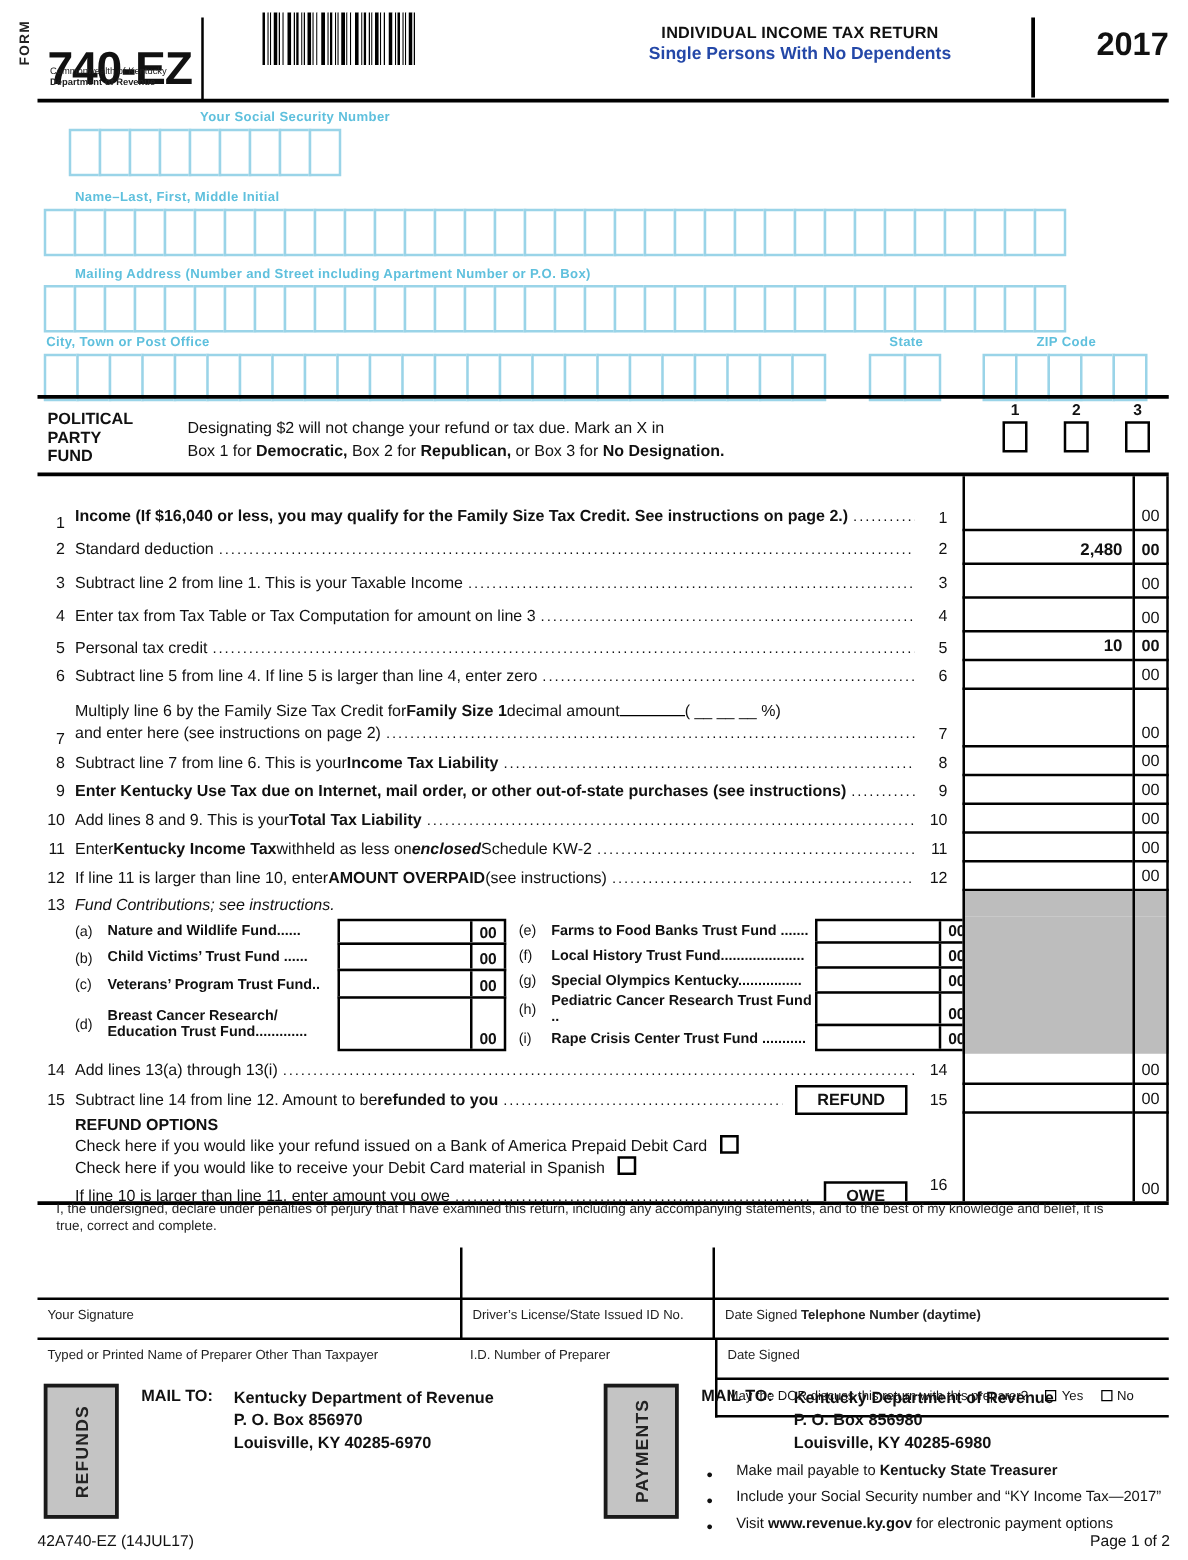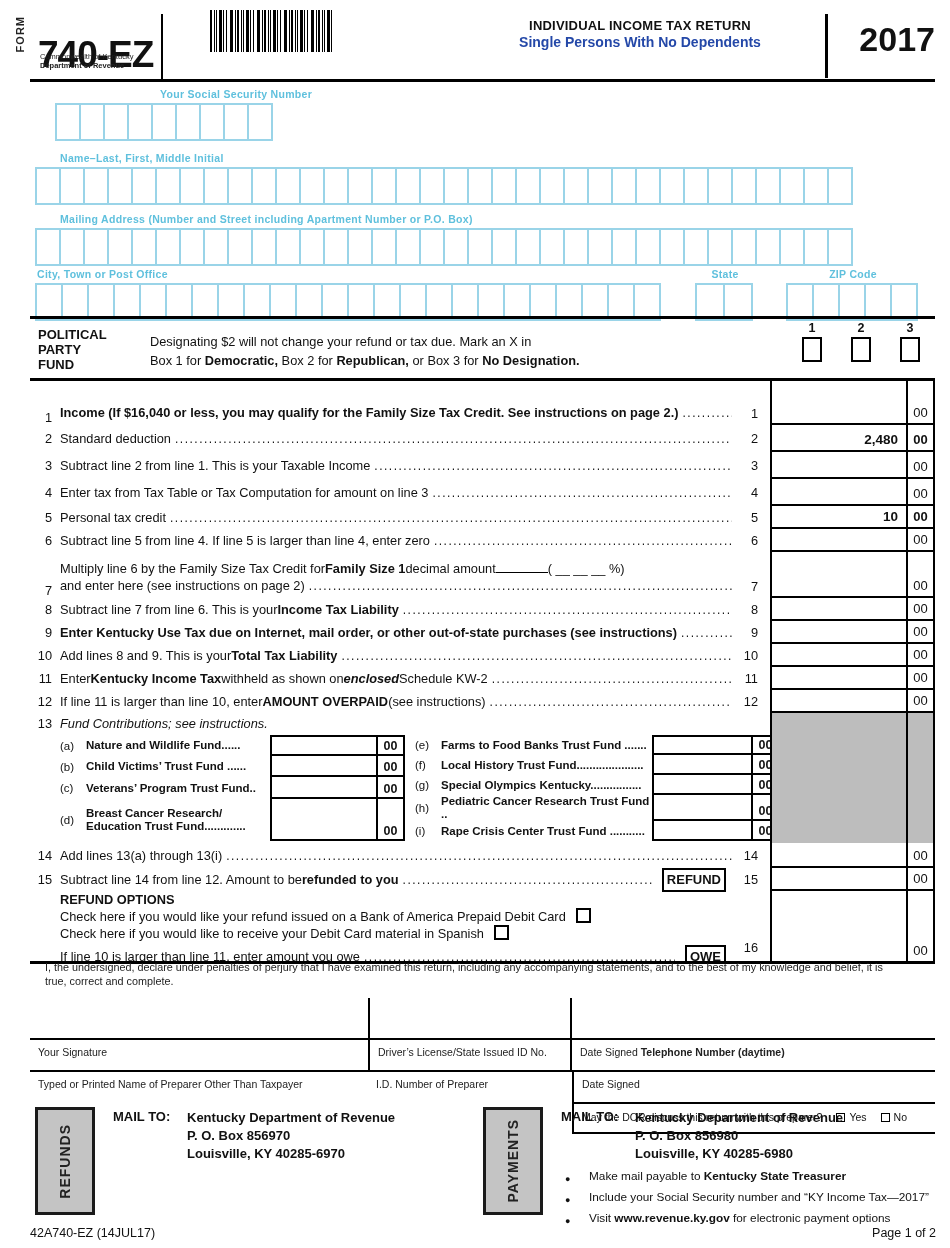--- a/index.html
+++ b/index.html
@@ -15,21 +15,21 @@
   .form-num { position:absolute; left:8px; top:0px; font-size:37px; font-weight:bold; letter-spacing:-1px;margin-top:26px; }
   .agency { position:absolute; left:10px; top:44px; font-size:7.5px; line-height:9px; color:#222; }
   .hdr-div1 { position:absolute; left:131px; top:6px; width:2px; height:66px; background:#000; }
   .barcode { position:absolute; left:180px; top:2px; width:225px; height:42px; display:flex; align-items:stretch; }
   .barcode div { height:100%; }
   .hdr-title { position:absolute; left:430px; top:10px; width:360px; text-align:center; line-height:16px; }
   .hdr-title .t1 { font-size:13.5px; font-weight:bold; letter-spacing:.4px; }
   .hdr-title .t2 { font-size:13px; font-weight:bold; letter-spacing:.2px; }
   .hdr-title .t3 { font-size:14px; font-weight:bold; color:#2448A8; }
   .hdr-div2 { position:absolute; left:795px; top:6px; width:2.5px; height:64px; background:#000; }
-  .year { position:absolute; right:0px; top:12px; font-size:34px; font-weight:bold; letter-spacing:0px;text-align:right; }
+  .year { position:absolute; right:0px; top:12px; font-size:26px; font-weight:bold; letter-spacing:0px;text-align:right; }
   .hdr-rule { position:absolute; left:30px; top:79px; width:905px; height:3px; background:#000; }
 
   
   .blue-label { color:#5FC0DD; font-size:10.5px; letter-spacing:.3px; margin-bottom:3px; font-weight:bold; }
   .comb { display:flex; }
   .comb .cell { width:26px; height:38px; border:2px solid #9AD4E8; margin-left:-2px; background:#fff; }
   .comb .cell:first-child { margin-left:0; }
   .fldrow { position:absolute; left:35px; width:905px; }
   .ssn-row   { top:88px;margin-left:20px; }
   .ssn-row .blue-label { margin-left:105px; }
@@ -60,21 +60,21 @@
   .trow .desc { flex:1; margin-left:8px; font-size:12.8px; line-height:17px; overflow:hidden; }
   .dline { display:flex; align-items:baseline; white-space:nowrap; }
   .leader { flex:1; overflow:hidden; white-space:nowrap; margin:0 4px; }
   .leader::after { content:"..................................................................................................................................................................................................."; font-size:12px; letter-spacing:1.5px; color:#111; }
   .trow .no2 { width:34px; flex:none; text-align:right; padding-right:12px; font-size:12.8px; }
   .trow .amt { width:136px; flex:none; align-self:stretch; display:flex; align-items:flex-end; justify-content:flex-end; padding:0 8px 3px 0; font-size:13.5px; font-weight:bold; }
   .trow .cts { width:29px; flex:none; align-self:stretch; display:flex; align-items:flex-end; justify-content:center; padding-bottom:3px; font-size:13px; }
   .bsep .amt, .bsep .cts { border-bottom:2px solid #000; }
   .grayfill { position:absolute; left:740px; right:0; top:0; bottom:0; background:#BDBDBD; z-index:1; }
   .blank-ul { display:inline-block; border-bottom:1.5px solid #000; height:12px; }
-  .tagbox { border:2.5px solid #000; font-size:13px; font-weight:bold; padding:1px 3px 2px; margin:0 10px 0 6px; flex:none; background:#fff; }
+  .tagbox { border:2.5px solid #000; font-size:13px; font-weight:bold; padding:1px 16px 2px; margin:0 10px 0 6px; flex:none; background:#fff; }
   .cbsq { display:inline-block; width:15px; height:15px; border:2px solid #000; vertical-align:-2px; margin-left:10px; background:#fff; }
 
   
   .funds { display:flex; position:relative; padding:2px 0; }
   .fcol { display:flex; flex-direction:column; }
   .fcol-l { width:345px; margin-left:30px; }
   .fcol-r { width:365px; margin-left:10px; }
   .frow { display:flex; align-items:center; }
   .frow .flet { width:26px; font-size:11.5px; flex:none; }
   .frow .flab { flex:1; font-size:11.5px; font-weight:bold; line-height:13px; }
@@ -523,21 +523,21 @@
         <div class="no2">10</div>
         <div class="amt"></div>
         <div class="cts">00</div>
       </div>
       <div class="trow bsep" style="height: 23px;">
         <div class="ln">11</div>
         <div class="desc">
           <div class="dline">
             <span>Enter </span>
             <span class="b">Kentucky Income Tax</span>
-            <span> withheld as shown on </span>
+            <span> withheld as less on </span>
             <span class="b i">enclosed</span>
             <span> Schedule KW-2 </span>
             <span class="leader"></span>
           </div>
         </div>
         <div class="no2">11</div>
         <div class="amt"></div>
         <div class="cts">00</div>
       </div>
       <div class="trow bsep" style="height: 23px;">

